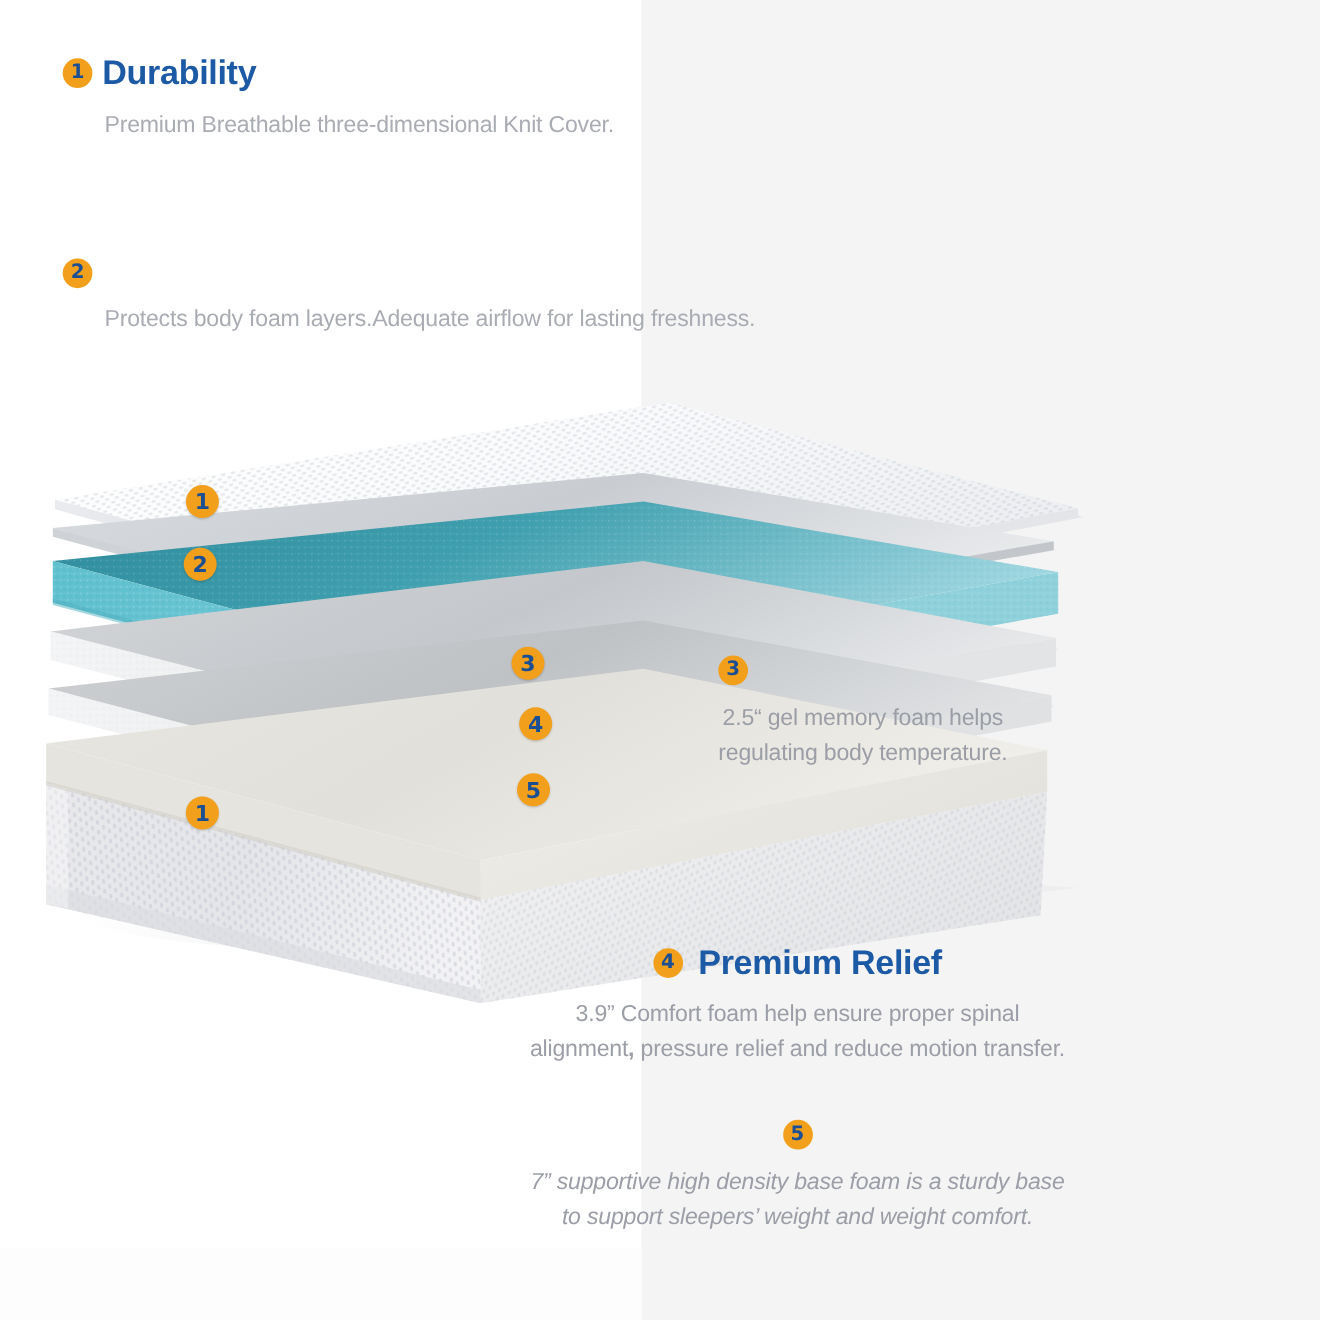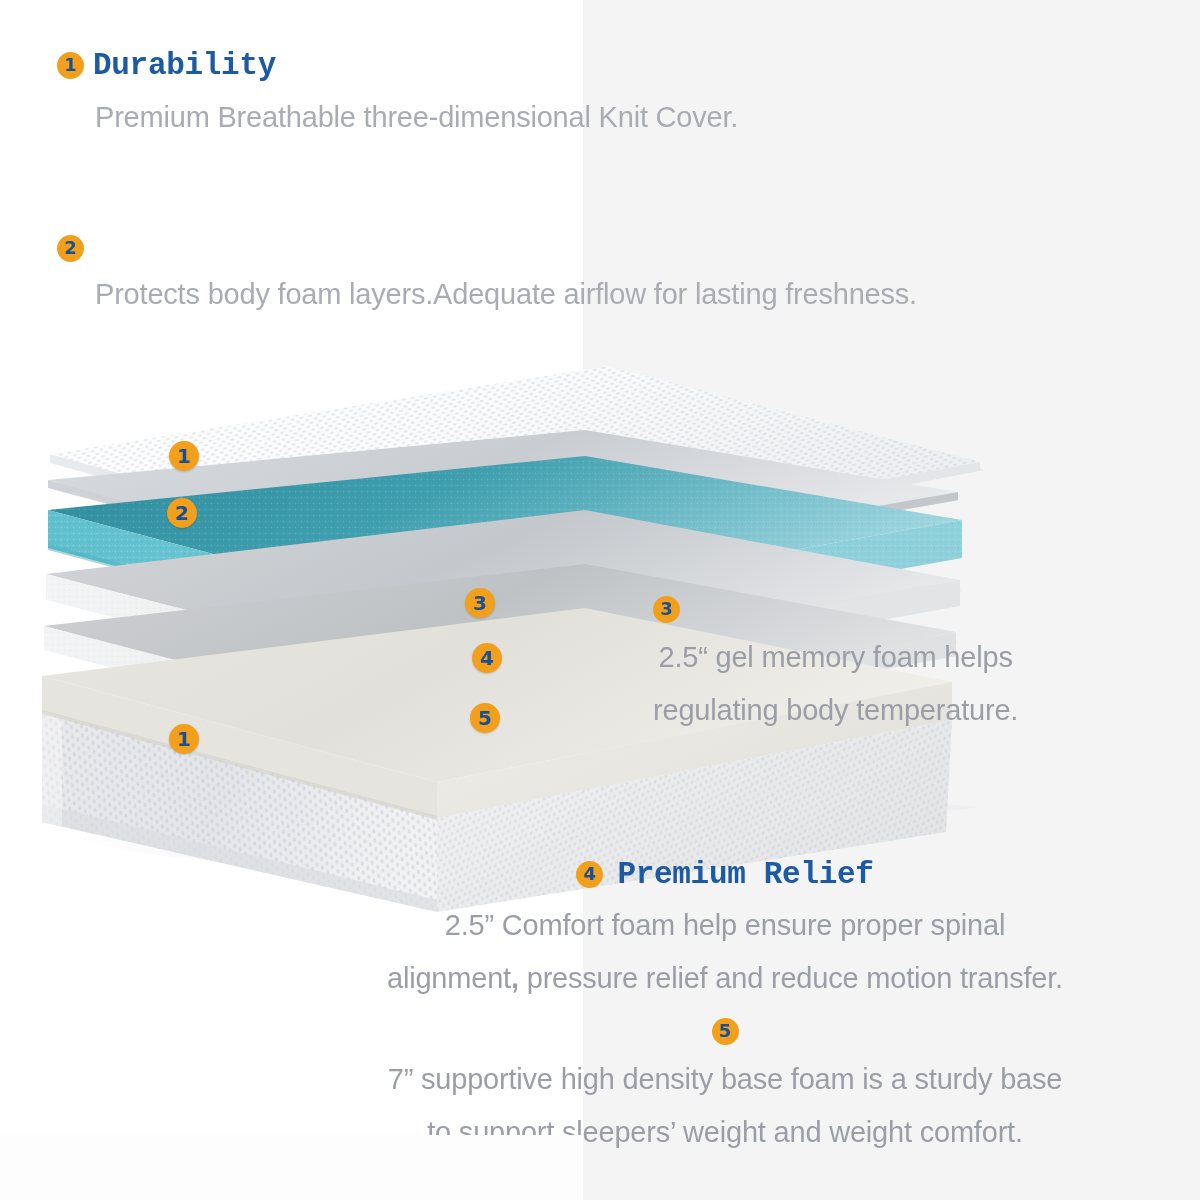--- a/index.html
+++ b/index.html
@@ -63,33 +63,33 @@
     width: 27px; height: 27px;
     font-size: 18px;
     padding-bottom: 1px;
     box-sizing: border-box;
   }
   .head-title {
     color: #1d5aa6;
     font-weight: bold;
     font-size: 31px;
     letter-spacing: -0.3px;
-    font-family: Liberation Mono, monospace;
+    font-family: Liberation Sans, sans-serif;
   }
   .head-title.small-gap { margin-left: -2px; }
 
   .body-line {
     color: #a9acb3;
-    font-size: 29px;
+    font-size: 21px;
     font-weight: 500;
     letter-spacing: -0.2px;
     white-space: nowrap;
   }
   .body-line.darker { color: #9b9ea6; }
-  .body-line + .body-line { margin-top: 20px; }
+  .body-line + .body-line { margin-top: 8px; }
   .body-wrap { margin-top: 16px; }
 
   
   #feature-1 { left: 57px; top: 48px; }
   #feature-1 .body-wrap { margin-left: 38px; margin-top: 18px; }
 
   #feature-2 { left: 57px; top: 235px; }
   #feature-2 .body-wrap { margin-left: 38px; margin-top: 16px; }
 
   #feature-3 { left: 653px; top: 596px; text-align: center; }
@@ -97,21 +97,21 @@
   #feature-3 .body-wrap { margin-top: 18px; }
   #feature-3 .body-line { display: block; }
 
   #feature-4 { left: 330px; top: 857px; width: 790px; text-align: center; }
   #feature-4 .feat-head { justify-content: center; gap: 14px; }
   #feature-4 .body-wrap { margin-top: 17px; }
   #feature-4 .body-line { display: block; }
 
   #feature-5 { left: 330px; top: 1018px; width: 790px; text-align: center; }
   #feature-5 .feat-head { justify-content: center; gap: 16px; }
-  #feature-5 .body-wrap { margin-top: 18px; }
+  #feature-5 .body-wrap { margin-top: 18px; font-style: italic; }
   #feature-5 .body-line { display: block; }
 
   .bold-comma { font-weight: 800; }
 
   
   #diagram {
     position: absolute;
     left: 0px; top: 352px;
     width: 1060px; height: 560px;
   }
@@ -354,21 +354,21 @@
       <span class="body-line darker">regulating body temperature.</span>
     </div>
   </div>
 
   <div class="feature" id="feature-4">
     <div class="feat-head">
       <span class="badge badge-head">4</span>
       <span class="head-title">Premium Relief</span>
     </div>
     <div class="body-wrap">
-      <span class="body-line darker">2.5” Comfort foam help ensure proper spinal</span>
+      <span class="body-line darker">3.9” Comfort foam help ensure proper spinal</span>
       <span class="body-line darker">
         <span>alignment</span><span class="bold-comma">,</span><span> pressure relief and reduce motion transfer.</span>
       </span>
     </div>
   </div>
 
   <div class="feature" id="feature-5">
     <div class="feat-head">
       <span class="badge badge-head">5</span>
     </div>

